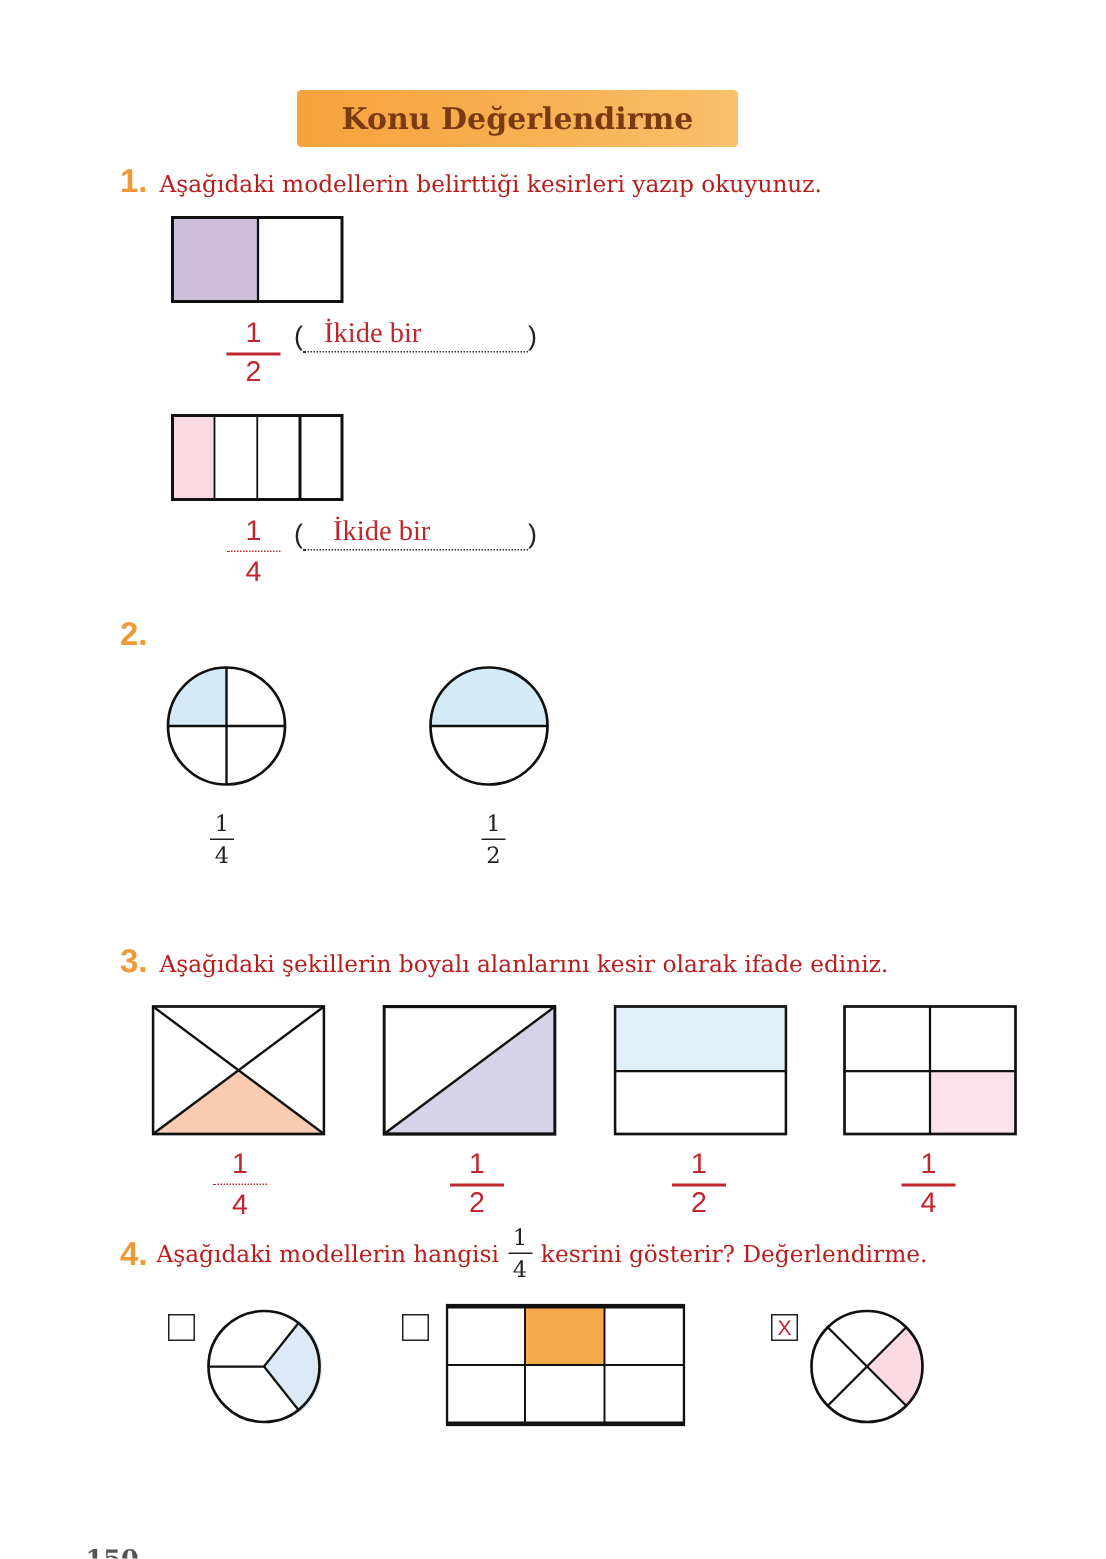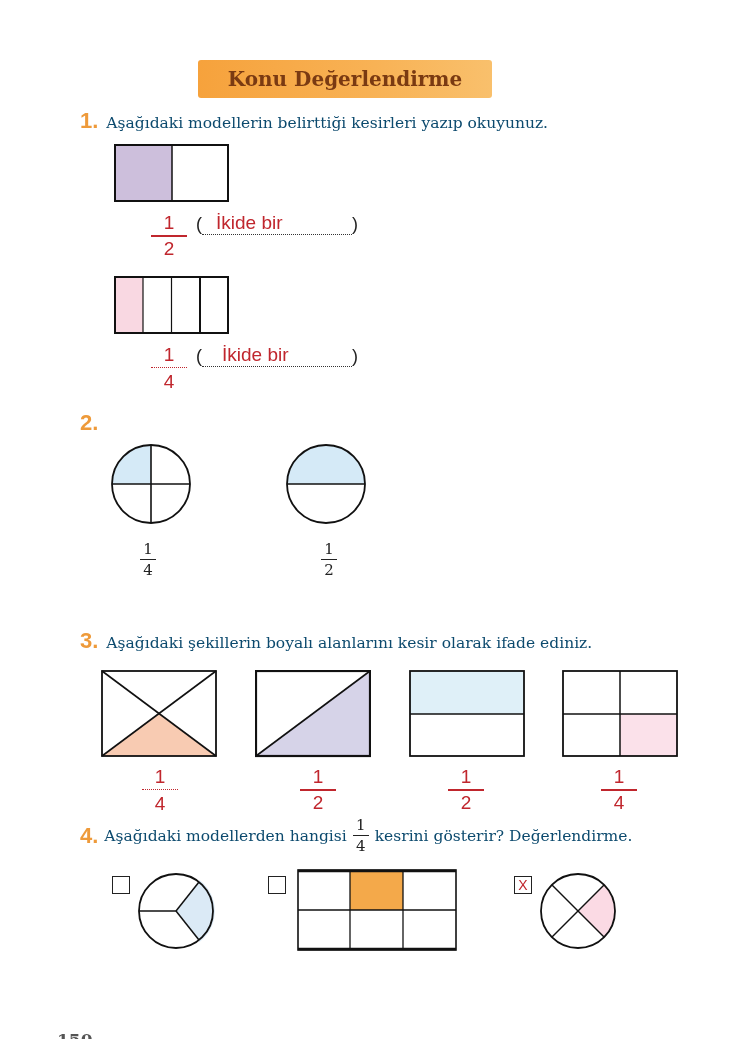--- a/index.html
+++ b/index.html
@@ -4,31 +4,31 @@
 <style>
   html, body { margin:0; padding:0; }
   body { width:737px; height:1039px; background:#ffffff; position:relative; overflow:hidden;
          font-family:"DejaVu Serif", serif; color:#222; }
   .abs { position:absolute; }
   .title-bar { left:198px; top:60px; width:294px; height:38px; border-radius:3px;
     background:linear-gradient(90deg,#f6a23c 0%,#f8b255 60%,#f9c06c 100%);
     display:flex; align-items:center; justify-content:center; }
   .title-text { font-family:"DejaVu Serif", serif; font-weight:bold; font-size:20px; color:#7a3a12; }
   .qnum { font-family:"Liberation Sans", sans-serif; font-weight:bold; font-size:22px; color:#ee9a3a; }
-  .qtext { font-family:"DejaVu Serif", serif; font-size:15.5px; color:#0c4a6e; white-space:nowrap; }
+  .qtext { font-family:"DejaVu Serif", serif; font-size:15.5px; color:#b91c1c; white-space:nowrap; }
   .q-row { display:flex; align-items:baseline; gap:8px; }
   .frac { display:flex; flex-direction:column; align-items:center; font-family:"Liberation Sans", sans-serif; }
   .frac .num, .frac .den { font-size:19px; line-height:22px; color:#c0262d; }
   .frac .bar { width:36px; height:1.5px; background:#c0262d; margin:1px 0; }
   .frac.black .num, .frac.black .den { color:#222; font-family:"DejaVu Serif", serif; font-size:15px; line-height:18px; }
   .frac.black .bar { background:#222; width:16px; height:1px; }
   .answer { font-family:"Liberation Sans", sans-serif; font-size:19px; color:#c0262d; }
   .paren { font-family:"Liberation Sans", sans-serif; font-size:18px; color:#222; }
   .dots { border-bottom:1.5px dotted #333; width:150px; height:22px; position:relative; }
-  .dots span { position:absolute; left:14px; bottom:0; }
+  .dots span { position:absolute; left:14px; bottom:0;font-family:Liberation Serif, serif; }
   .checkbox { width:16px; height:16px; border:1.3px solid #222; background:#fff;
      display:flex; align-items:center; justify-content:center;
      font-family:"Liberation Sans", sans-serif; font-size:14px; color:#c0262d; line-height:1; }
   .page-num { font-family:"DejaVu Serif", serif; font-weight:bold; font-size:17px; color:#555; }
 </style>
 </head>
 <body>
 
 <div class="abs title-bar">
   <span class="title-text">Konu Değerlendirme</span>
@@ -166,21 +166,21 @@
 <div class="abs" style="left:601px; top:766px;">
   <div class="frac">
     <span class="num">1</span>
     <span class="bar"></span>
     <span class="den">4</span>
   </div>
 </div>
 
 <div class="abs" style="left:80px; top:816px; display:flex; align-items:center; gap:6px;">
   <span class="qnum">4.</span>
-  <span class="qtext">Aşağıdaki modellerden hangisi</span>
+  <span class="qtext">Aşağıdaki modellerin hangisi</span>
   <div class="frac black">
     <span class="num">1</span>
     <span class="bar"></span>
     <span class="den">4</span>
   </div>
   <span class="qtext">kesrini gösterir? Değerlendirme.</span>
 </div>
 
 <div class="abs checkbox" style="left:112px; top:876px;">
   <span></span>

